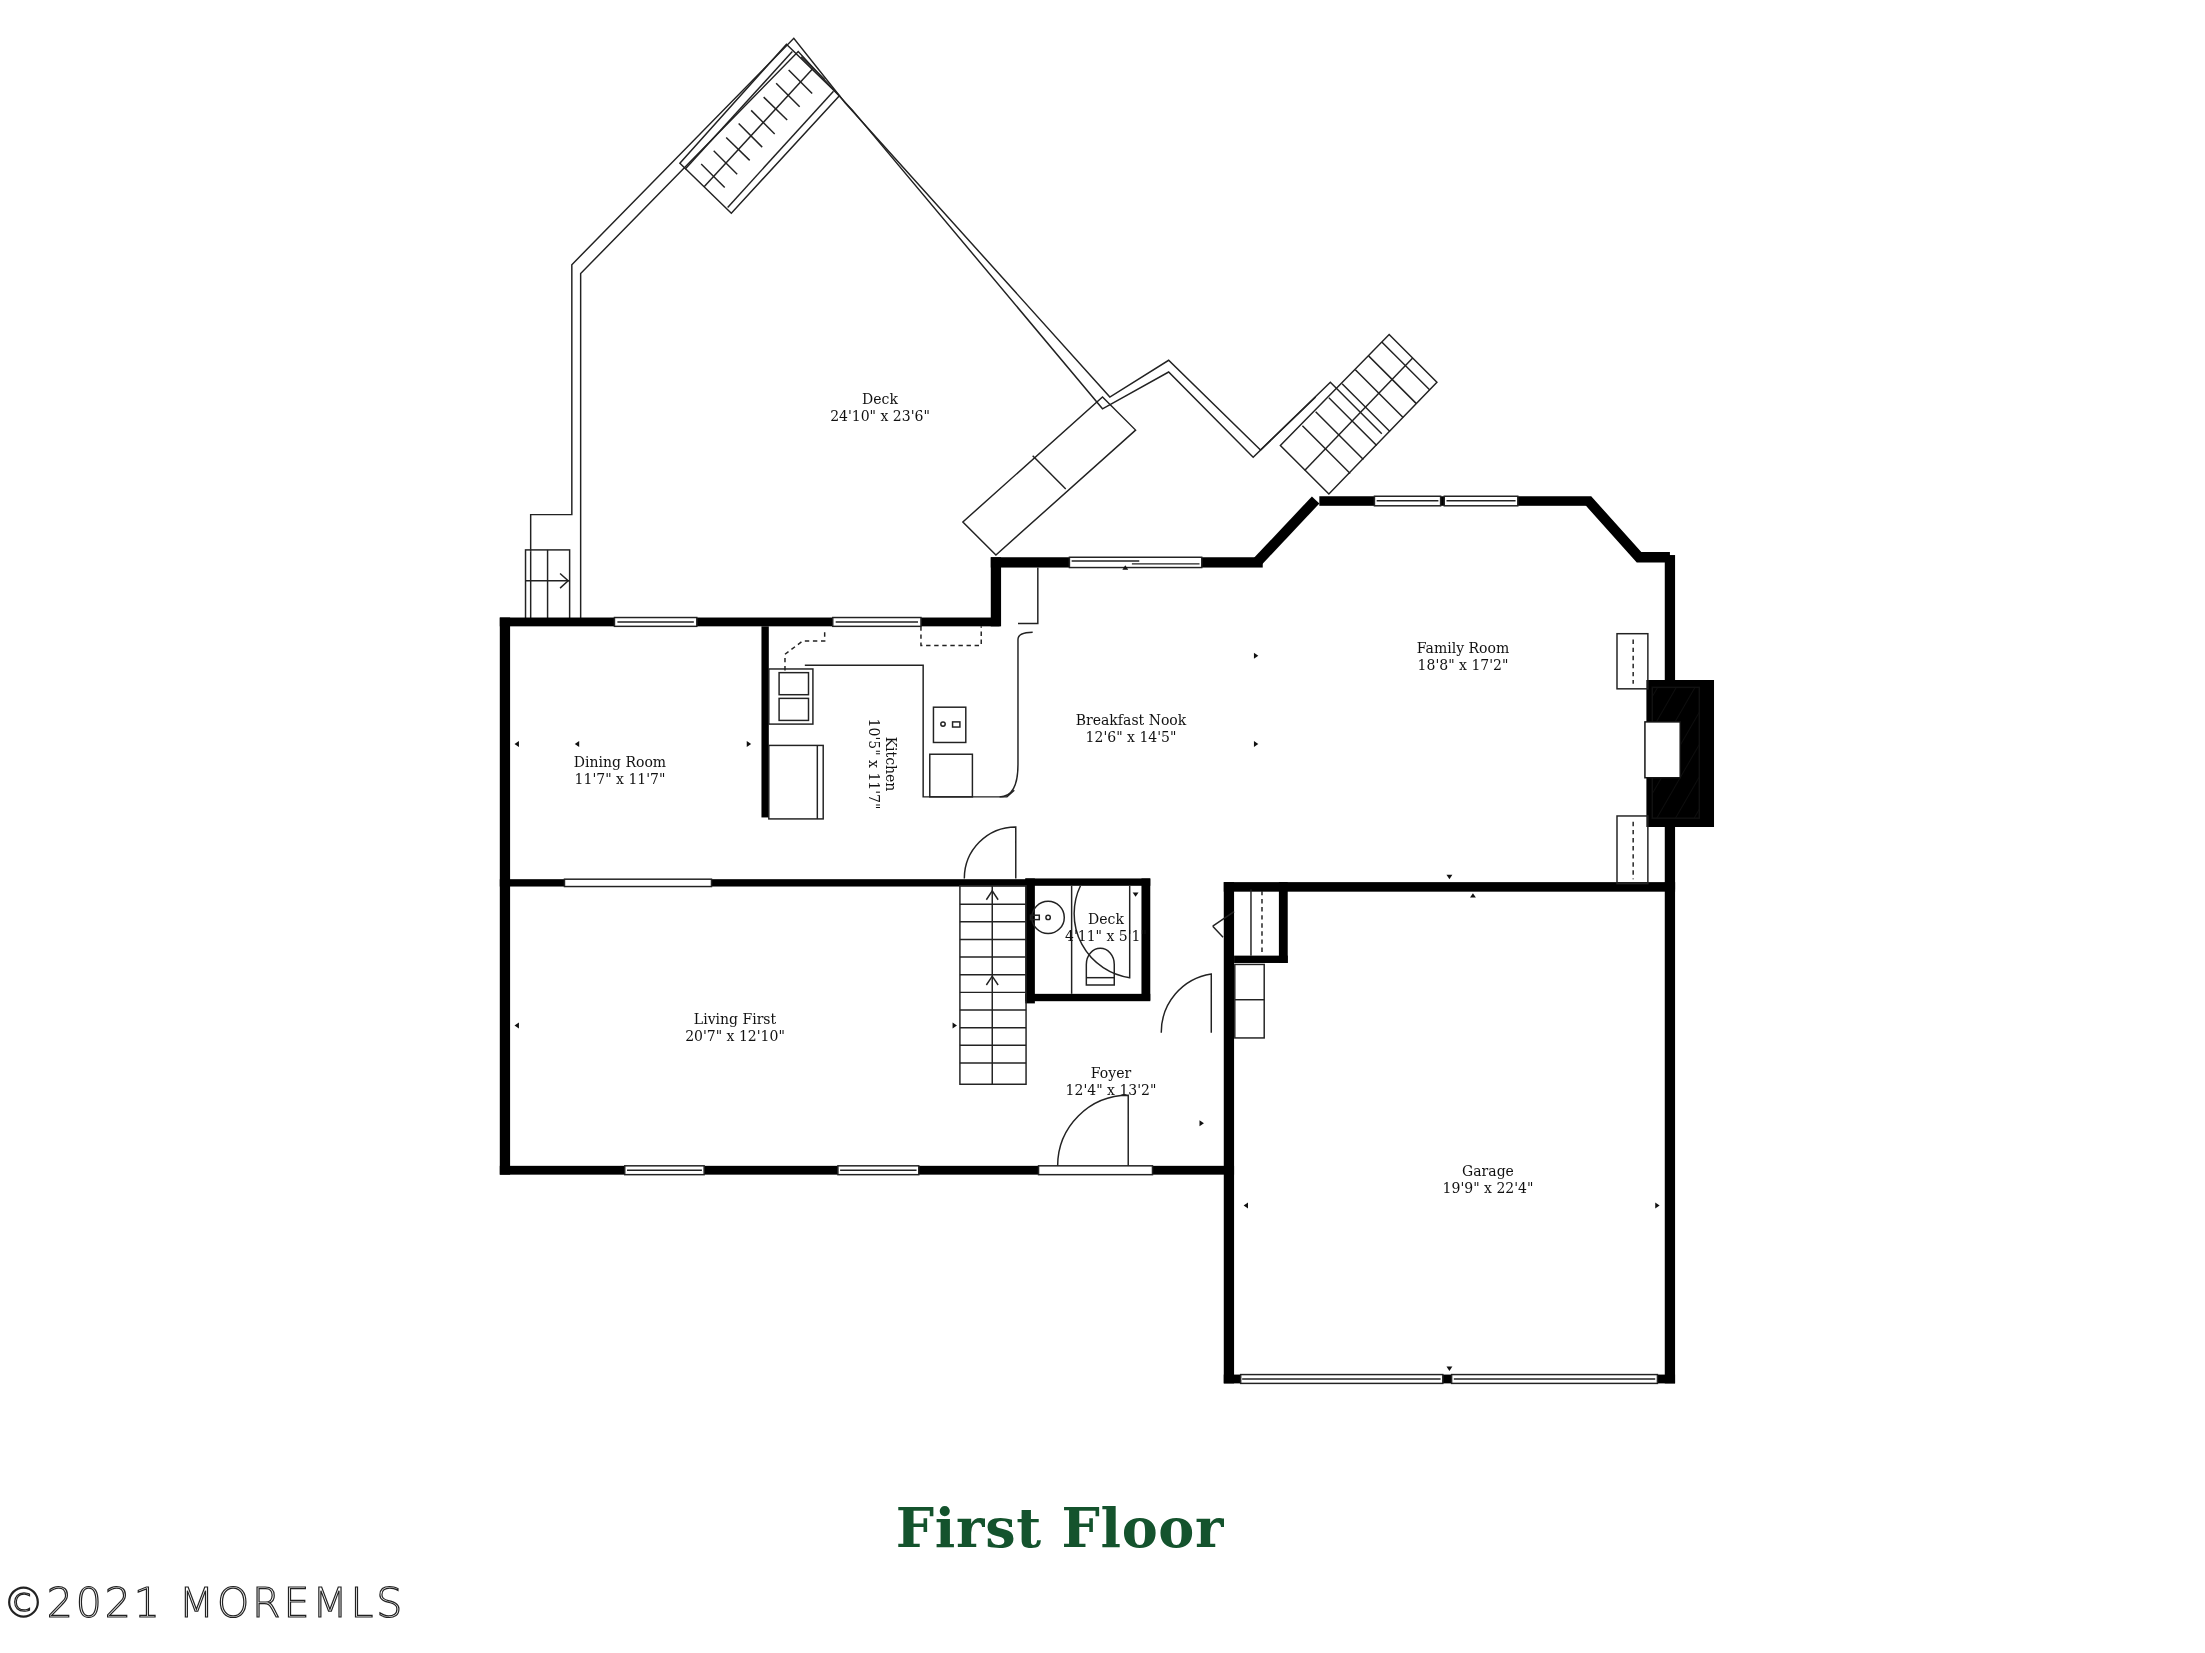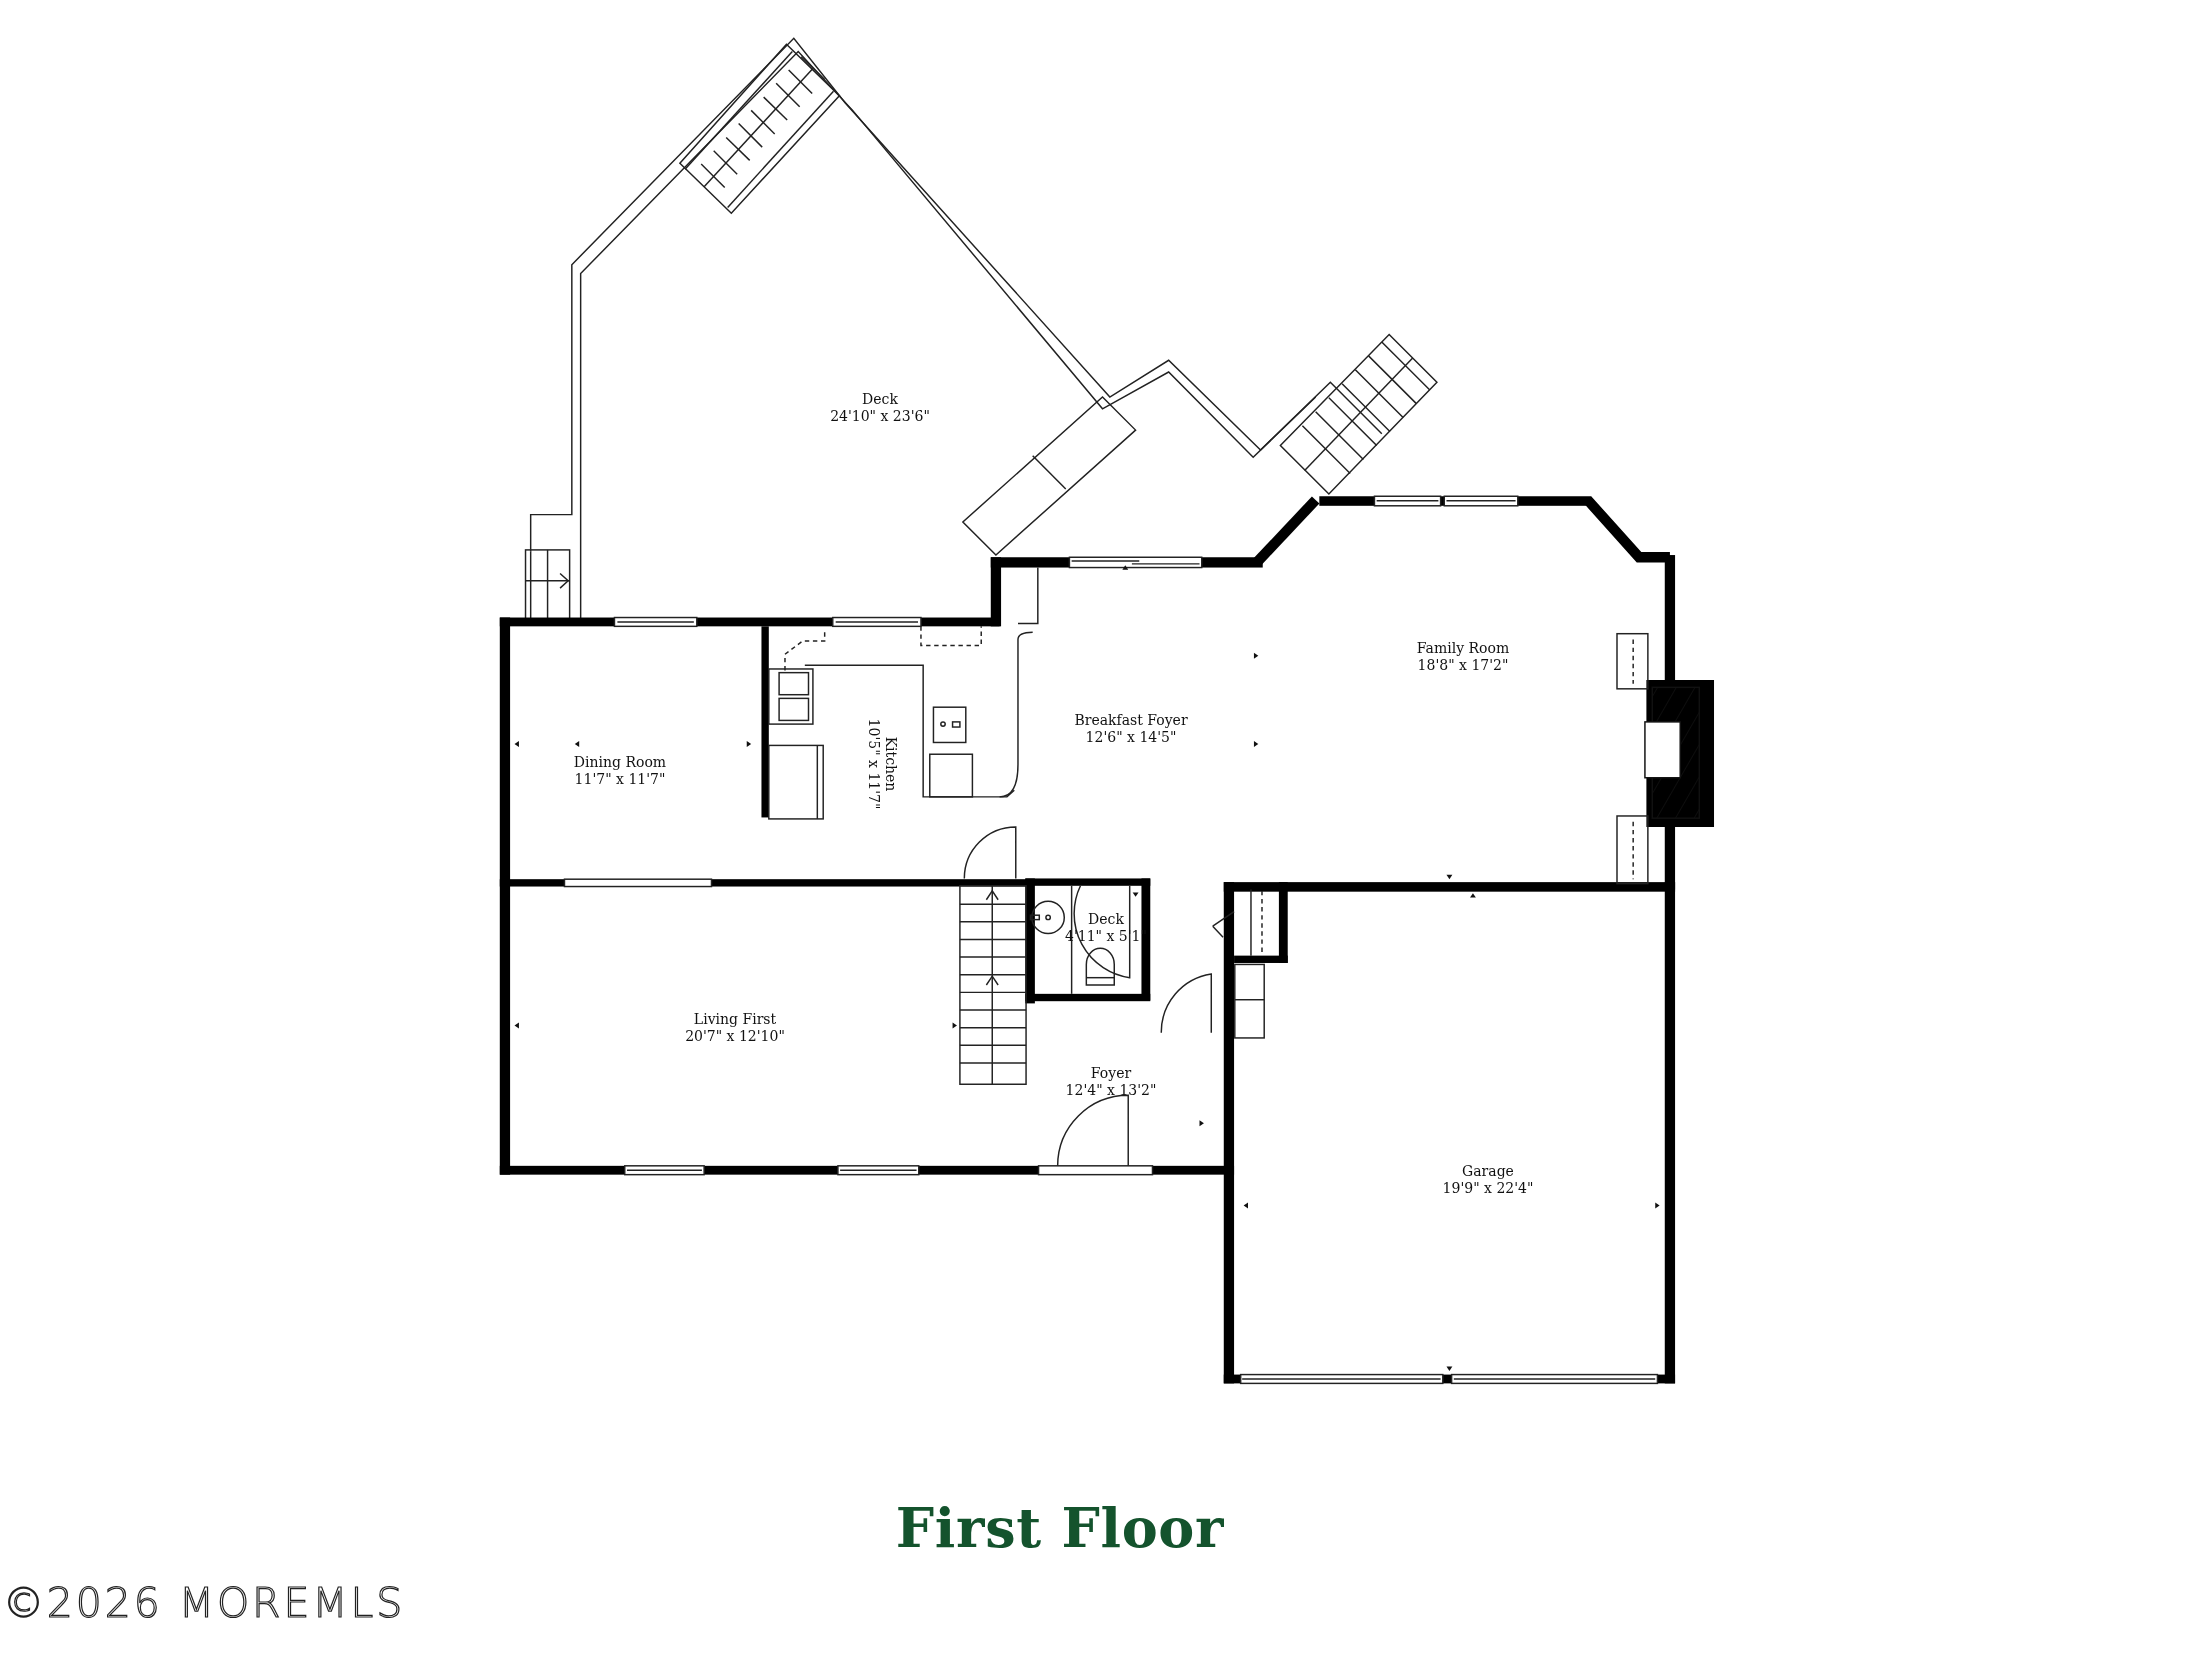--- a/index.html
+++ b/index.html
@@ -262,21 +262,21 @@
 </div>
 <div class="room-label" style="left:620px;top:754px;margin-top:17px;">
   <span class="name">Dining Room</span>
   <span class="dims">11'7" x 11'7"</span>
 </div>
 <div class="room-label rotated" style="left:882px;top:764px;">
   <span class="name">Kitchen</span>
   <span class="dims">10'5" x 11'7"</span>
 </div>
 <div class="room-label" style="left:1131px;top:729px;">
-  <span class="name">Breakfast Foyer</span>
+  <span class="name">Breakfast Nook</span>
   <span class="dims">12'6" x 14'5"</span>
 </div>
 <div class="room-label" style="left:1463px;top:657px;">
   <span class="name">Family Room</span>
   <span class="dims">18'8" x 17'2"</span>
 </div>
 <div class="room-label" style="left:1106px;top:928px;">
   <span class="name">Deck</span>
   <span class="dims">4'11" x 5'1"</span>
 </div>
@@ -287,14 +287,14 @@
 <div class="room-label" style="left:1111px;top:1082px;">
   <span class="name">Foyer</span>
   <span class="dims">12'4" x 13'2"</span>
 </div>
 <div class="room-label" style="left:1455px;top:1180px;margin-left:33px;">
   <span class="name">Garage</span>
   <span class="dims">19'9" x 22'4"</span>
 </div>
 
 <div class="title">First Floor</div>
-<div class="watermark">©2026 MOREMLS</div>
+<div class="watermark">©2021 MOREMLS</div>
 
 
 </body></html>

